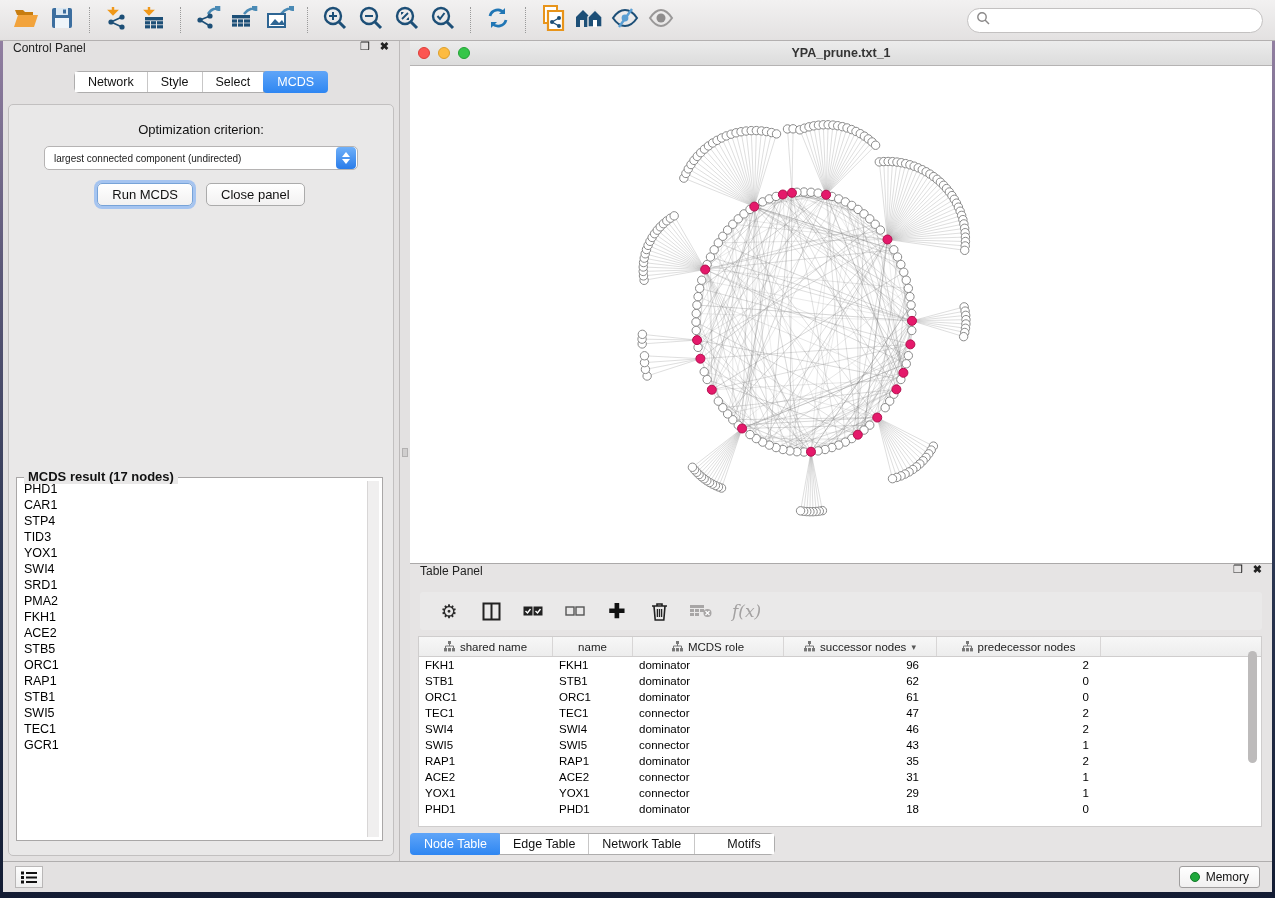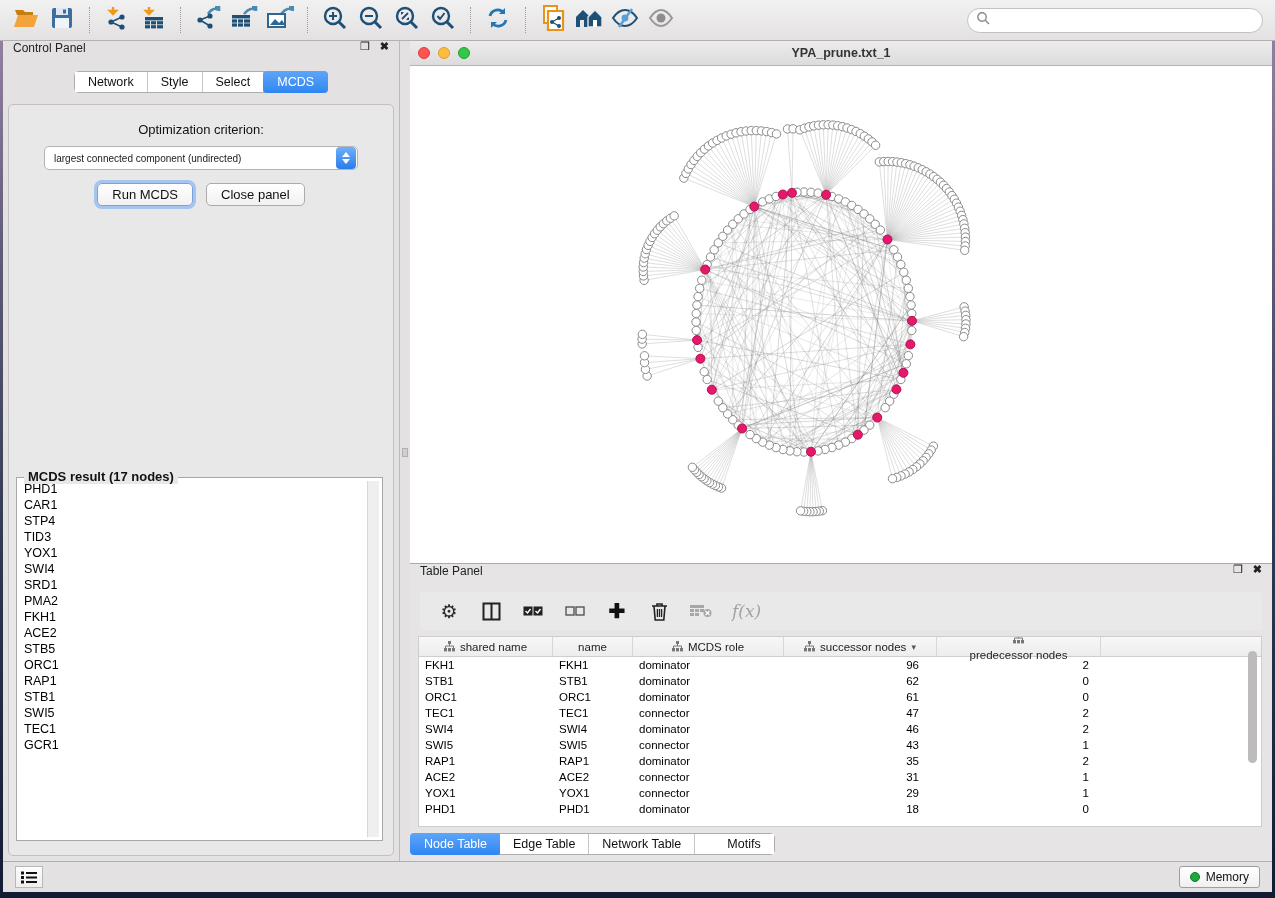--- a/index.html
+++ b/index.html
@@ -98,21 +98,21 @@
   .fx { font-family:"DejaVu Serif", serif; font-style:italic; font-size:17px; color:#a3a1a1; }
   .gear-glyph { font-size:19px; color:#2b2b2b; line-height:1; }
   .plus-glyph { font-size:20px; color:#111; font-weight:bold; line-height:1; }
   .ntable { position:absolute; left:8px; right:10px; top:72px; height:191px; background:#fff; border:1px solid #cfcdcd; overflow:hidden; }
   .thead { display:flex; height:20px; background:linear-gradient(#f7f7f7,#ededed); border-bottom:1px solid #cfcdcd; }
   .th { display:flex; align-items:center; justify-content:center; gap:5px; font-size:11.5px; color:#222; border-right:1px solid #d8d6d6; position:relative; }
   .trow { display:flex; height:16px; }
   .tcell { font-size:11.5px; line-height:16px; padding-left:6px; color:#000; white-space:nowrap; overflow:hidden; }
   .c0 { width:134px; } .c1 { width:80px; } .c2 { width:151px; }
   .c3 { width:153px; text-align:right; padding-right:18px; }
-  .c4 { width:164px; text-align:right; padding-right:12px;flex-direction:column; }
+  .c4 { width:164px; text-align:right; padding-right:12px; }
   .tscroll { position:absolute; right:4px; top:14px; width:9px; height:112px; background:#bdbbbb; border-radius:5px; }
   .tp-tabs { position:absolute; left:0; right:0; bottom:6px; display:flex; justify-content:flex-start; }
   .sortmark { font-size:9px; color:#555; }
   
   .statusbar { position:absolute; left:3px; right:3px; top:861px; height:31px; background:#e3e1e1; border-top:1px solid #b0aeae;
     display:flex; align-items:center; padding:0 12px; }
   .list-btn { width:28px; height:22px; background:linear-gradient(#fdfdfd,#efefef); border:1px solid #b9b7b7; display:flex; align-items:center; justify-content:center; }
   .mem-btn { margin-left:auto; height:22px; background:linear-gradient(#ffffff,#f1f0f0); border:1px solid #9f9d9d; border-radius:3px;
     display:flex; align-items:center; gap:6px; padding:0 10px; font-size:12px; color:#111; }
   .mem-dot { width:10px; height:10px; border-radius:50%; background:#1fa83c; border:1px solid #157a2a; }

